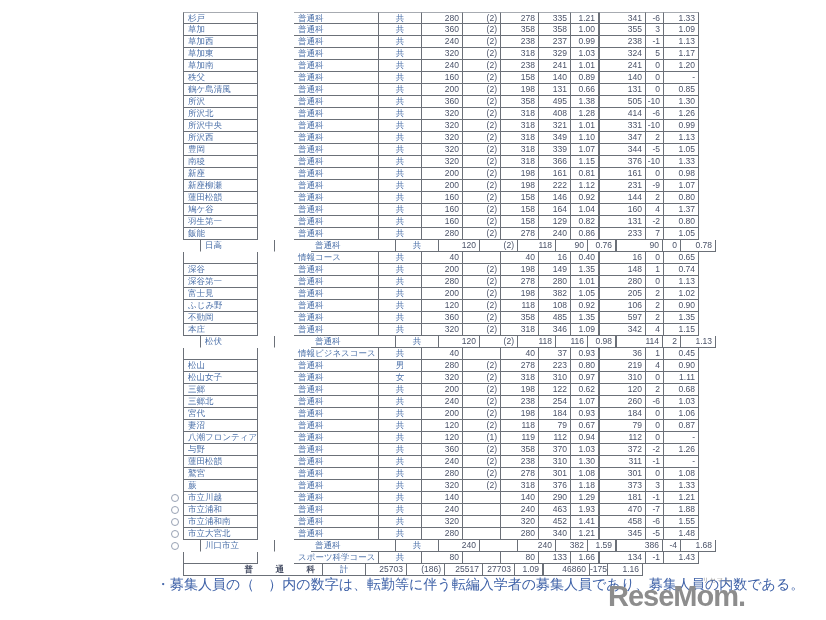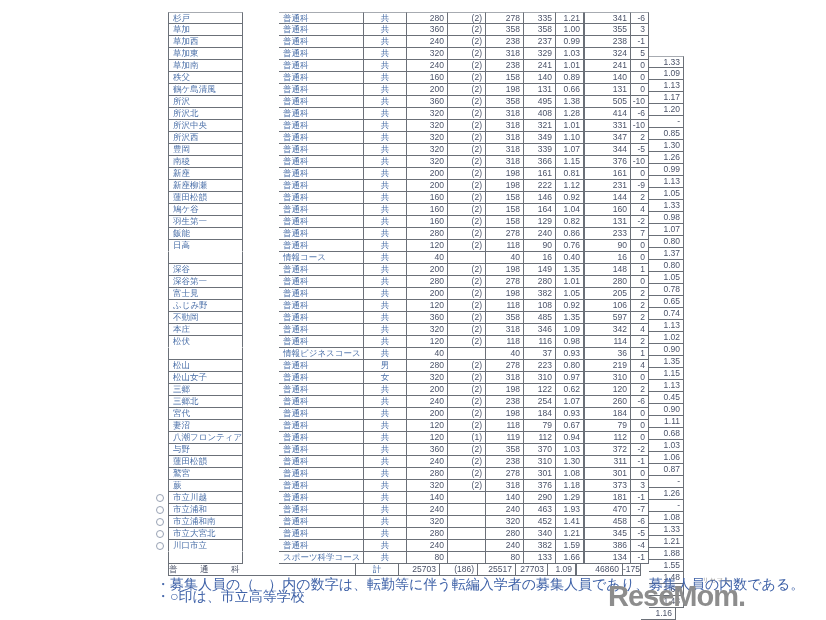--- a/index.html
+++ b/index.html
@@ -1,46 +1,46 @@
 <!DOCTYPE html>
 <html><head>
 <meta charset="utf-8">
 <style>
   html,body{margin:0;padding:0;}
   body{
     width:826px;height:620px;position:relative;background:#ffffff;
     font-family:"Liberation Sans","DejaVu Sans",sans-serif;
     -webkit-font-smoothing:antialiased;
   }
-  .table-wrap{position:absolute;left:154px;top:12px;}
+  .table-wrap{position:absolute;left:169px;top:12px;}
   .t-row{display:flex;height:12px;}
   .cell{
     box-sizing:border-box;height:12px;
     border-right:1px solid #6b7078;border-bottom:1px solid #6b7078;
     font-size:8.5px;line-height:11px;color:#4a5268;
     overflow:hidden;white-space:nowrap;
   }
   .t-row.first .cell{border-top:1px solid #a7abb1;}
   .c-circle{box-sizing:border-box;width:14px;height:12px;display:flex;align-items:center;}
   .circle-mark{width:6px;height:6px;border:1px solid #98a2b4;border-radius:50%;margin-left:2px;background:transparent;}
   .c-school{width:75px;border-left:1px solid #6b7078;}
   .c-course{width:85px;margin-left:36px;}
   .c-gender{width:43px;text-align:center;color:#4a6fa8;}
   .c-cap{width:41px;}
   .c-paren{width:38px;}
   .c-net{width:38px;}
   .c-app{width:32px;}
   .c-ratio{width:28px;}
   .c-prev{width:47px;border-left:1px solid #6b7078;}
   .c-diff{width:18px;}
-  .c-pratio{width:35px;margin-top:44px;}
-  .c-total-label{width:188px;border-left:1px solid #6b7078;text-align:left;letter-spacing:7px;color:#4a5268;}
+  .c-pratio{width:35px;}
+  .c-total-label{width:140px;border-left:1px solid #6b7078;text-align:right;letter-spacing:7px;color:#4a5268;font-weight:bold;}
   .left{text-align:left;padding-left:4px;color:#4a6fa8;}
   .num{text-align:right;padding-right:3px;}
-  .no-bb{border-bottom-color:#ffffff;}
+  .no-bb{border-bottom-color:#ffffff;margin-left:17px;}
   .notes{position:absolute;left:156px;top:578px;}
   .note-line{font-size:14px;line-height:12.4px;color:#3f62a8;white-space:nowrap;}
   .logo{
     position:absolute;left:608px;top:580px;
     font-size:29px;font-weight:bold;letter-spacing:-1px;color:#8d8d8d;
   }
   .logo-ruby{
     position:absolute;top:-4px;right:14px;
     font-size:6px;font-weight:normal;letter-spacing:1px;color:#8d8d8d;
   }
@@ -713,19 +713,18 @@
       <div class="cell c-app num">27703</div>
       <div class="cell c-ratio num">1.09</div>
       <div class="cell c-prev num">46860</div>
       <div class="cell c-diff num">-175</div>
       <div class="cell c-pratio num">1.16</div>
     </div>
   </div>
 
 <div class="notes">
     <div class="note-line">・募集人員の（　）内の数字は、転勤等に伴う転編入学者の募集人員であり、募集人員の内数である。</div>
-    <div class="note-line">・○印は、市立高等学校</div>
   </div>
 
 <div class="logo">
   <span>ReseMom.</span>
   <span class="logo-ruby">リセマム</span>
 </div>
 
 </body></html>

